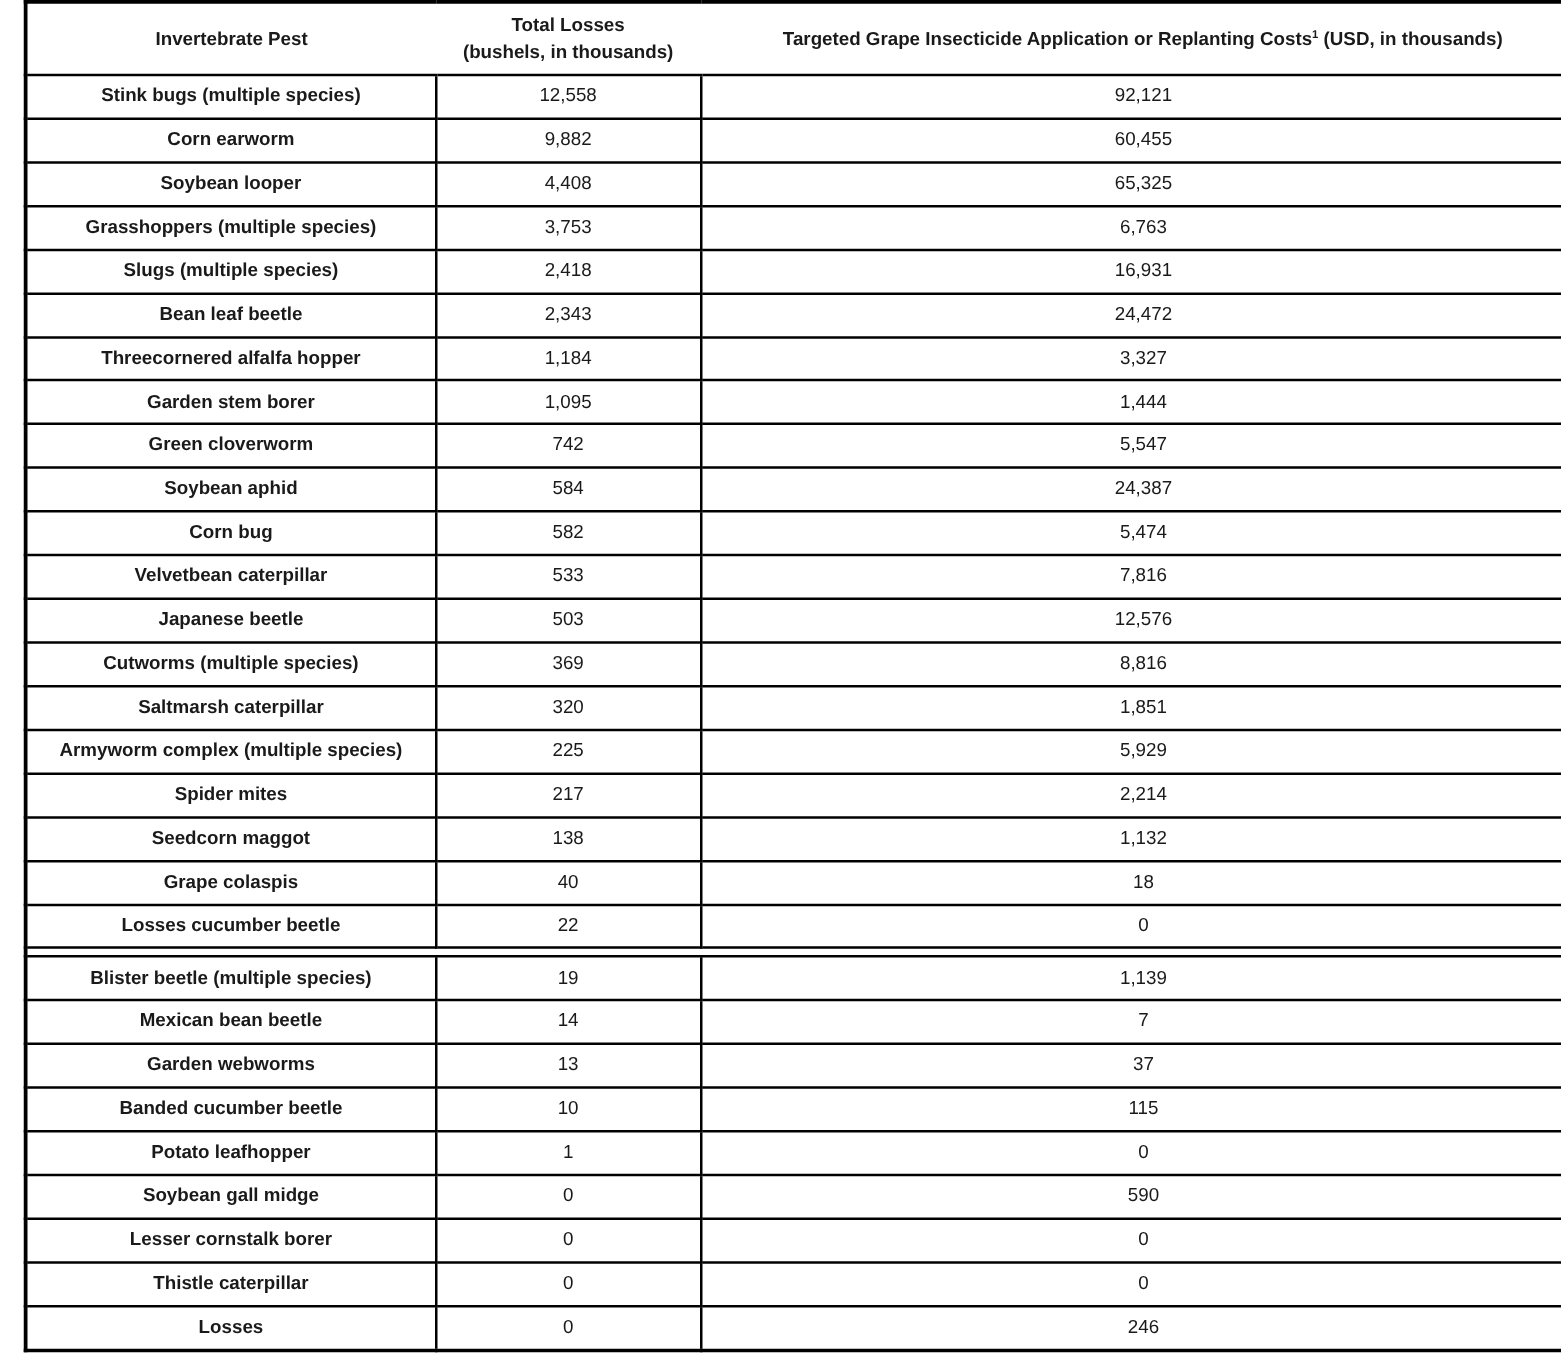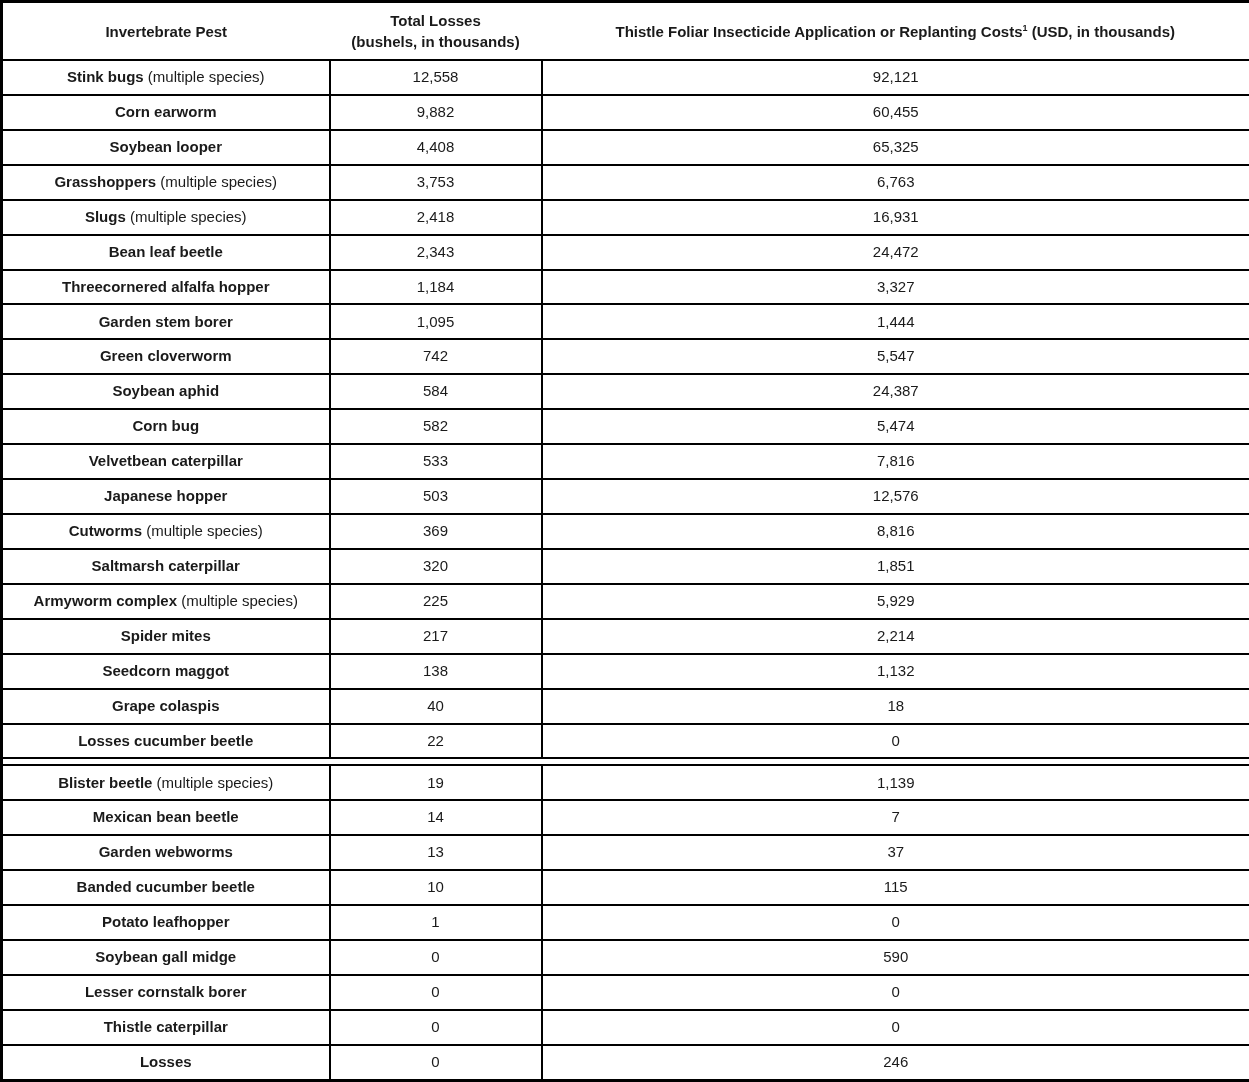--- a/index.html
+++ b/index.html
@@ -4,20 +4,21 @@
 <style>
   html, body {
     margin: 0;
     padding: 0;
     background: #ffffff;
   }
   .table-wrap {
     width: 1141px;
     height: 1082px;
     box-sizing: border-box;
+    padding-left: 19px;
   }
   table.pest-table {
     width: 1249px;
     height: 1082px;
     border-collapse: collapse;
     table-layout: fixed;
     border: 3px solid #000000;
     background: #ffffff;
     font-family: "Liberation Sans", sans-serif;
     color: #1a1a1a;
@@ -36,21 +37,21 @@
   tbody td {
     border: 2px solid #000000;
     font-size: 15px;
     font-weight: 400;
     text-align: center;
     vertical-align: middle;
     padding: 2px 8px;
     line-height: 1.25;
   }
   .pest-name { font-weight: 700; }
-  .qualifier { font-weight: 400; text-align: center; }
+  .qualifier { font-weight: 700; text-align: center; }
   sup.fn {
     font-size: 9px;
     font-weight: 700;
     vertical-align: super;
     line-height: 0;
   }
   tr.section-break td {
     height: 3px;
     padding: 0;
     border-top: 2px solid #000000;
@@ -72,21 +73,21 @@
     <thead>
       <tr>
         <th>
           <span>Invertebrate Pest</span>
         </th>
         <th>
           <div>Total Losses</div>
           <div>(bushels, in thousands)</div>
         </th>
         <th>
-          <span>Thistle Foliar Insecticide Application or Replanting Costs</span><sup class="fn">1</sup><span> (USD, in thousands)</span>
+          <span>Targeted Grape Insecticide Application or Replanting Costs</span><sup class="fn">1</sup><span> (USD, in thousands)</span>
         </th>
       </tr>
     </thead>
     <tbody id="tbody-main">
         <tr>
     <td>
       <span class="pest-name">Stink bugs</span><span class="qualifier"> (multiple species)</span>
     </td>
     <td>12,558</td>
     <td>92,121</td>
@@ -163,21 +164,21 @@
   </tr>
         <tr>
     <td>
       <span class="pest-name">Velvetbean caterpillar</span><span class="qualifier"></span>
     </td>
     <td>533</td>
     <td>7,816</td>
   </tr>
         <tr>
     <td>
-      <span class="pest-name">Japanese hopper</span><span class="qualifier"></span>
+      <span class="pest-name">Japanese beetle</span><span class="qualifier"></span>
     </td>
     <td>503</td>
     <td>12,576</td>
   </tr>
         <tr>
     <td>
       <span class="pest-name">Cutworms</span><span class="qualifier"> (multiple species)</span>
     </td>
     <td>369</td>
     <td>8,816</td>

